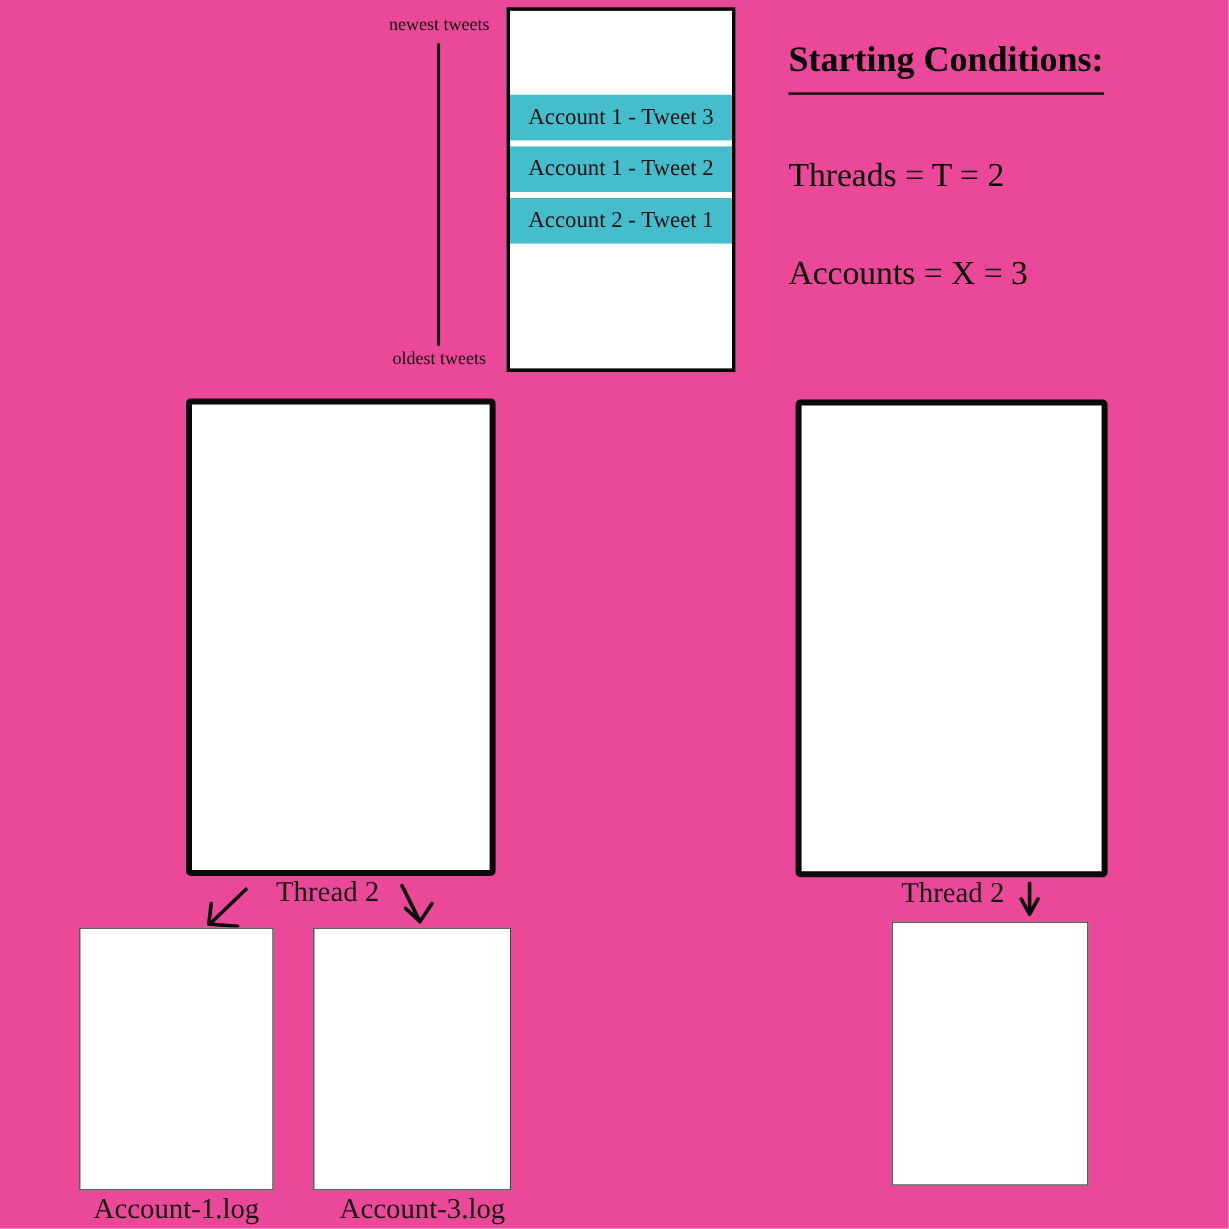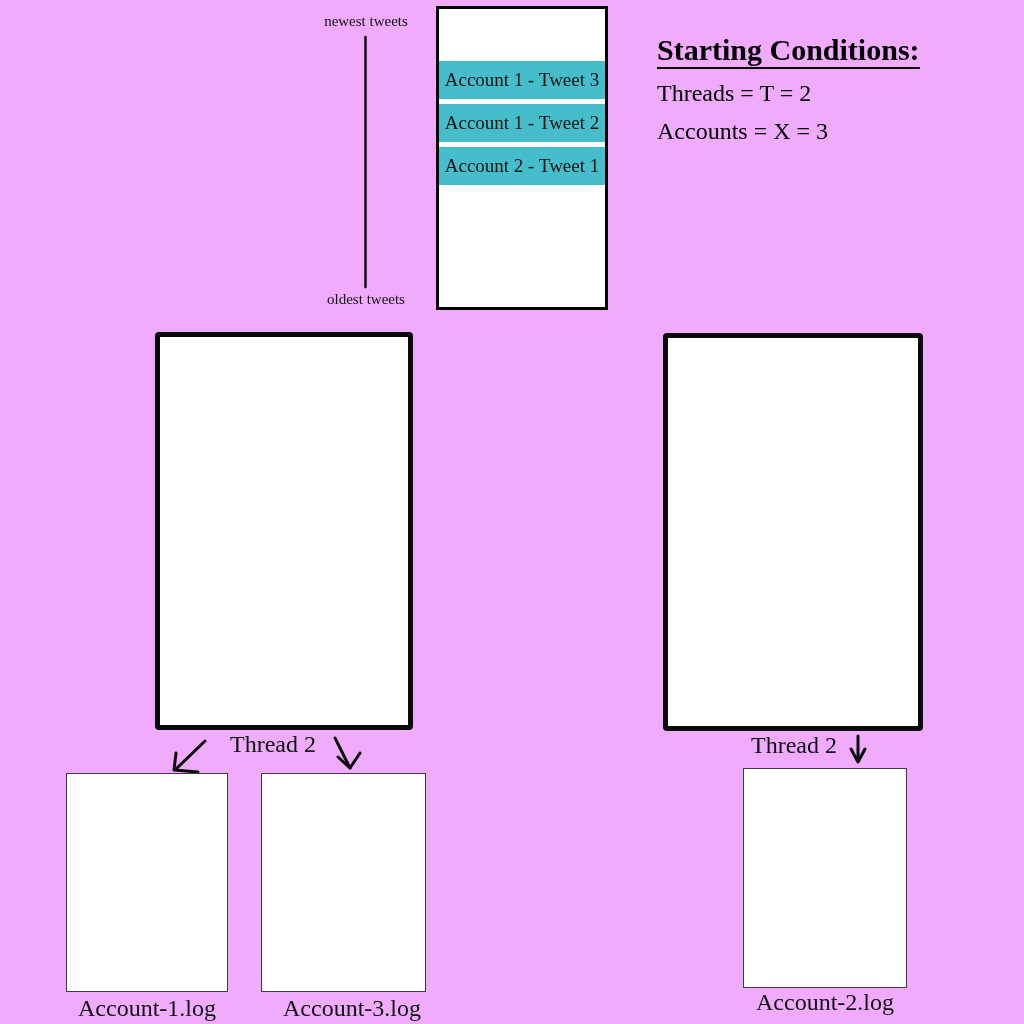--- a/index.html
+++ b/index.html
@@ -3,42 +3,42 @@
 <meta charset="utf-8">
 <style>
   :root { --teal: #45bdcb; --ink: #0a0a0a; }
   * { box-sizing: border-box; margin: 0; padding: 0; }
   html, body { background: #ffffff; }
   body { font-family: "Liberation Serif", "DejaVu Serif", serif; color: #000; }
   .canvas {
     position: relative;
     width: 1024px;
     height: 1024px;
-    background: #f0abfc;
+    background: #ec4899;
     overflow: hidden;
     text-decoration: underline;
   }
   .overlay {
     position: absolute;
     left: 0; top: 0;
     width: 1024px; height: 1024px;
     pointer-events: none;
   }
 
   
   .queue-box {
     position: absolute;
-    left: 436px; top: 6px;
-    width: 172px; height: 304px;
+    left: 422px; top: 6px;
+    width: 191px; height: 304px;
     border: 3px solid #000;
     background: #fff;
     display: flex;
     flex-direction: column;
     gap: 5px;
-    padding-top: 52px;
+    padding-top: 70px;
     overflow: hidden;
   }
   .tweet-row {
     flex: none;
     height: 38px;
     background: var(--teal);
     display: flex;
     align-items: center;
     justify-content: center;
     font-size: 19px;
@@ -59,26 +59,27 @@
   .conditions {
     position: absolute;
     left: 657px; top: 34px;
   }
   .cond-title {
     display: inline-block;
     font-size: 30px;
     font-weight: bold;
     line-height: 32px;
     border-bottom: 2.5px solid #000;
-    padding-bottom: 1px;
+    padding-bottom: 11px;
     margin-bottom: 5px;
   }
   .cond-line {
-    font-size: 24px;
+    font-size: 28px;
     line-height: 38px;
+    margin-top: 44px;
   }
 
   
   .thread-box {
     position: absolute;
     border: 5px solid var(--ink);
     border-radius: 4px;
     background: #fff;
   }
   .thread-box.thread1 { left: 155px; top: 332px; width: 258px; height: 398px; }
@@ -160,15 +161,14 @@
 
   <div class="thread-label t1">Thread 2</div>
   <div class="thread-label t2">Thread 2</div>
 
   <div class="log-box log1"></div>
   <div class="log-box log2"></div>
   <div class="log-box log3"></div>
 
   <div class="log-label l1">Account-1.log</div>
   <div class="log-label l2">Account-3.log</div>
-  <div class="log-label l3">Account-2.log</div>
 
 </div>
 
 </body></html>

